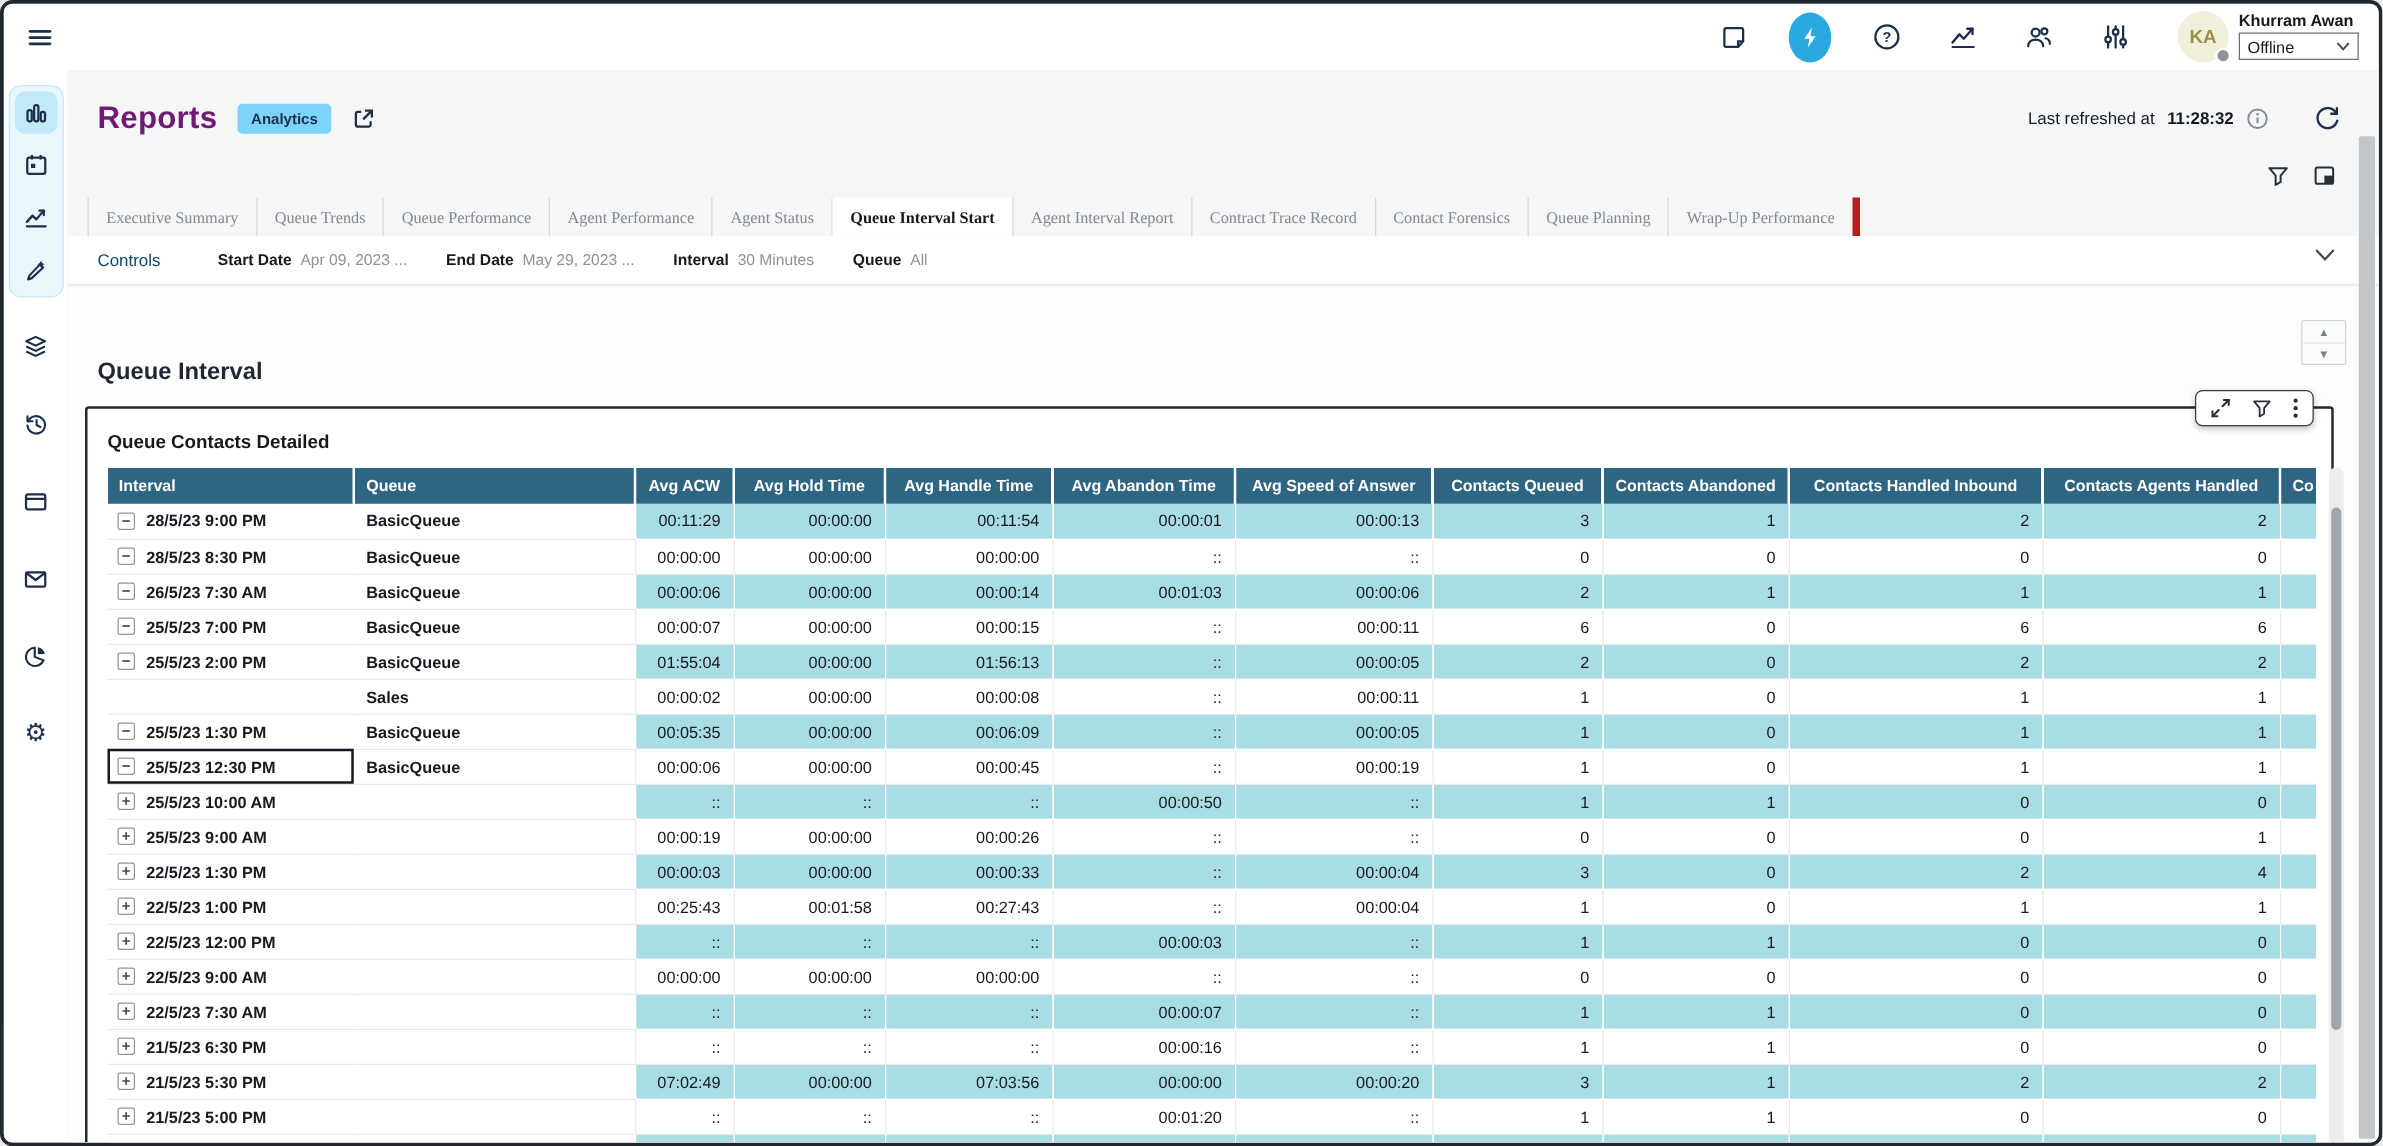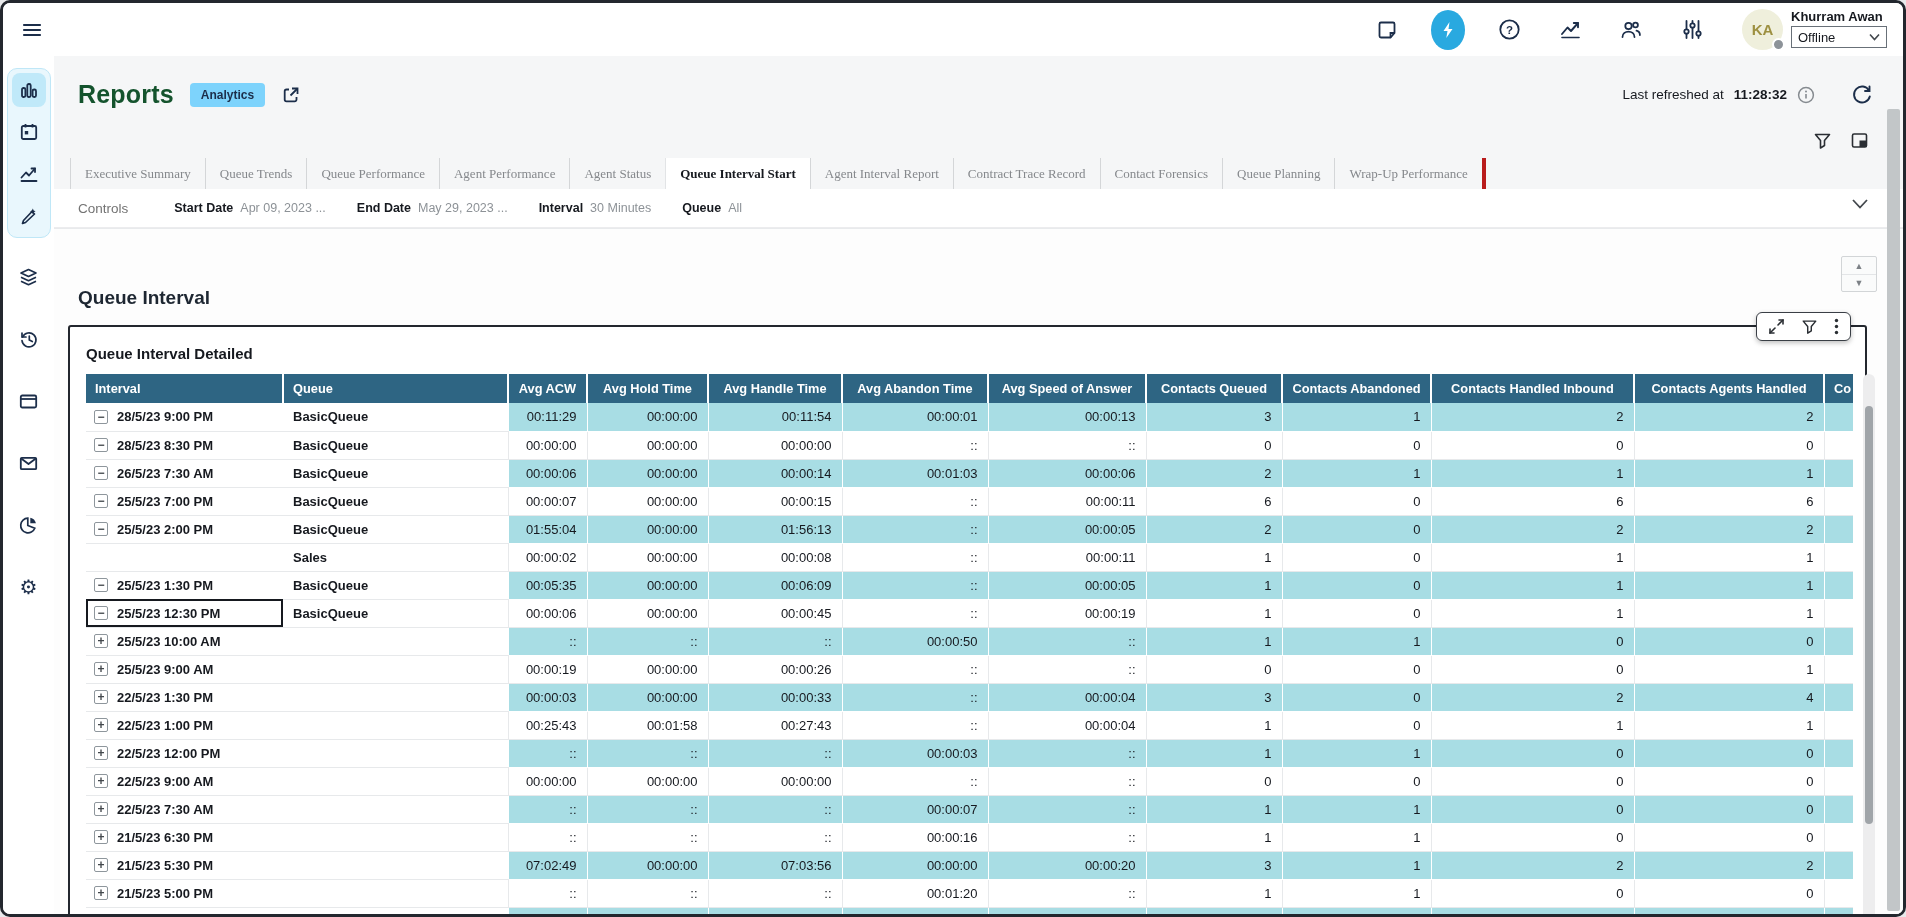--- a/index.html
+++ b/index.html
@@ -30,36 +30,36 @@
   .side-item.active { background:#c0e9f9; }
   .side-plain { display:flex; flex-direction:column; gap:28px; align-items:center; }
   .glyph-icon { font-size:20px; color:#1c2e4a; line-height:1; }
 
   .main { flex:1; background:#f5f6f7; position:relative; overflow:hidden; }
   .page-scroll { position:absolute; top:53px; right:3px; bottom:3px; width:13px; background:#c2c6c8; border-radius:2px; }
 
   
   .page-header { display:flex; align-items:center; justify-content:space-between; padding:24px 30px 0 24px; }
   .ph-left { display:flex; align-items:center; gap:16px; }
-  .page-title { font-size:25px; font-weight:bold; color:#14532d; letter-spacing:.2px; }
+  .page-title { font-size:25px; font-weight:bold; color:#701a75; letter-spacing:.2px; }
   .badge { background:#7dd3fc; color:#1c2e4a; font-size:12px; font-weight:bold; padding:5px 11px; border-radius:4px; }
   .ph-right { display:flex; align-items:center; gap:10px; font-size:13.5px; color:#16191f; }
   .ph-right b { font-weight:bold; }
 
   .filter-row { display:flex; justify-content:flex-end; align-items:center; gap:18px; padding:22px 34px 4px 0; }
 
   
   .tabstrip { display:flex; align-items:stretch; margin:4px 0 0 16px; height:31px;font-family:Liberation Serif, serif; }
   .tab { font-size:13px; color:#85888c; padding:8px 14px 7px; border-left:1px solid #d4d6d8; white-space:nowrap; cursor:pointer; }
-  .tab:last-child { border-right:4px solid #b91c1c; }
+  .tab:last-child { border-right:6px solid #b91c1c; }
   .tab.active { background:#fff; color:#16191f; font-weight:bold; border-left:1px solid #e2e4e6; }
 
   
   .controls { height:39px; background:#fff; display:flex; align-items:center; padding:0 26px 0 24px; gap:46px; position:relative; border-bottom:1px solid #ececee; }
-  .ctrl-title { font-size:13.5px; color:#737373; }
+  .ctrl-title { font-size:13.5px; color:#0c4a6e; }
   .ctrl-field { display:flex; align-items:center; gap:7px; font-size:12.5px; cursor:pointer; }
   .ctrl-field .lbl { font-weight:bold; color:#16191f; }
   .ctrl-field .val { color:#8d9297; }
   .controls .chev { position:absolute; right:34px; top:9px; cursor:pointer; }
 
   
   .panel { background:#fdfdfd; height:100%; border-top:1px solid #e8eaec; }
   .panel-header { display:flex; align-items:center; justify-content:space-between; padding:10px 26px 6px 24px; }
   .section-title { font-size:19px; font-weight:bold; color:#1e2732;margin-top:48px; }
   .spinner { width:36px; border:1px solid #d2d5d7; background:#fafbfb; border-radius:2px; display:flex; flex-direction:column; }
@@ -347,21 +347,21 @@
             </div>
             <div class="ct-icon">
               <svg class="nav" width="5" height="17" viewBox="0 0 5 17">
                   <circle cx="2.5" cy="2.5" r="1.7" fill="#2a2e33"></circle>
                   <circle cx="2.5" cy="8.5" r="1.7" fill="#2a2e33"></circle>
                   <circle cx="2.5" cy="14.5" r="1.7" fill="#2a2e33"></circle>
                 </svg>
             </div>
           </div>
 
-          <div class="card-title">Queue Interval Detailed</div>
+          <div class="card-title">Queue Contacts Detailed</div>
 
           <div class="tblwrap">
             <table class="tbl">
               <colgroup id="tbl-cols">
                   <col style="width: 197px;">
                   <col style="width: 225px;">
                   <col style="width: 79px;">
                   <col style="width: 121px;">
                   <col style="width: 134px;">
                   <col style="width: 146px;">

